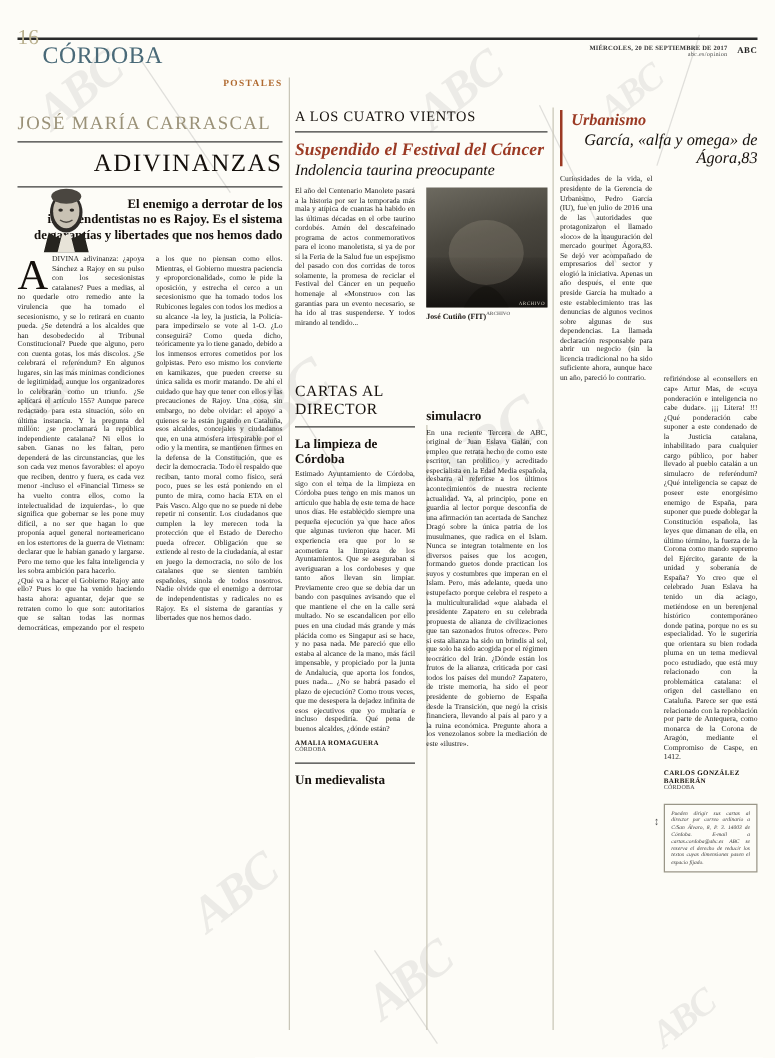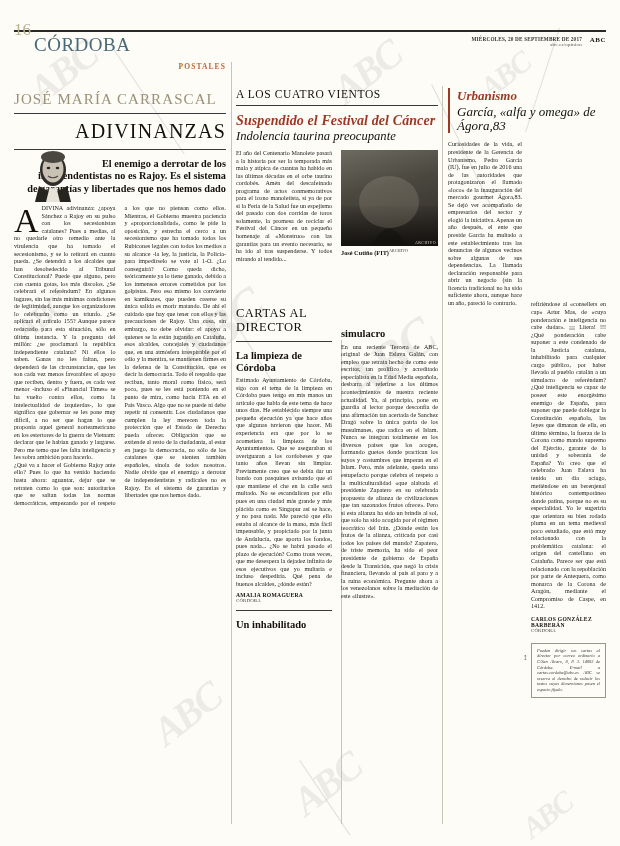--- a/index.html
+++ b/index.html
@@ -156,21 +156,21 @@
   
   #colR { position: absolute; left: 448px; top: 88px; width: 158px; }
   .urb-bar {
     border-left: 2px solid #9b3a24; padding-left: 7px;
   }
   .urb-kicker {
     font-size: 13px; font-style: italic; font-weight: bold; color: #9b3a24;
   }
   .urb-title {
     font-size: 13px; font-style: italic; line-height: 14.2px;
-    color: #15100c; margin-top: 1px;
+    color: #15100c; margin-top: 1px; text-align: right;
   }
   .disclaimer {
     border: 1px solid #9a9688; padding: 4px 5px;
     font-size: 4.4px; line-height: 5.6px; font-style: italic;
     color: #3a3a3a; text-align: justify; margin-top: 10px;
   }
   .bracket {
     position: absolute; left: -8px; bottom: 36px;
     font-size: 9px; color: #555;
   }
@@ -267,21 +267,21 @@
       <div style="width:96px;">
         <div class="cartas-title">CARTAS AL DIRECTOR</div>
         <div class="hr-letter"></div>
         <div class="letter-h">La limpieza de Córdoba</div>
         <p class="bodytext">Estimado Ayuntamiento de Córdoba, sigo con el tema de la limpieza en Córdoba pues tengo en mis manos un artículo que habla de este tema de hace unos días. He establecido siempre una pequeña ejecución ya que hace años que algunas tuvieron que hacer. Mi experiencia era que por lo se acometiera la limpieza de los Ayuntamientos. Que se aseguraban si averiguaran a los cordobeses y que tanto años llevan sin limpiar. Previamente creo que se debía dar un bando con pasquines avisando que el que mantiene el che en la calle será multado. No se escandalicen por ello pues en una ciudad más grande y más plácida como es Singapur así se hace, y no pasa nada. Me pareció que ello estaba al alcance de la mano, más fácil impensable, y propiciado por la junta de Andalucía, que aporta los fondos, pues nada... ¿No se habrá pasado el plazo de ejecución? Como trous veces, que me desespera la dejadez infinita de esos ejecutivos que yo multaría e incluso despediría. Qué pena de buenos alcaldes, ¿dónde están?</p>
         <div class="sig">
           <div class="name">AMALIA ROMAGUERA</div>
           <div class="city">CÓRDOBA</div>
         </div>
         <div class="hr-letter"></div>
-        <div class="letter-h">Un inhabilitado</div>
+        <div class="letter-h">Un medievalista</div>
       </div>
       <div style="width:97px;">
         <div class="letter-h" style="margin-top:21px;">simulacro</div>
         <p class="bodytext">En una reciente Tercera de ABC, original de Juan Eslava Galán, con empleo que retrata hecho de como este escritor, tan prolífico y acreditado especialista en la Edad Media española, desbarra al referirse a los últimos acontecimientos de nuestra reciente actualidad. Ya, al principio, pone en guardia al lector porque desconfía de una afirmación tan acertada de Sanchez Dragó sobre la única patria de los musulmanes, que radica en el Islam. Nunca se integran totalmente en los diversos países que los acogen, formando guetos donde practican los suyos y costumbres que imperan en el Islam. Pero, más adelante, queda uno estupefacto porque celebra el respeto a la multiculturalidad «que alabada el presidente Zapatero en su celebrada propuesta de alianza de civilizaciones que tan sazonados frutos ofrece». Pero si esta alianza ha sido un brindis al sol, que solo ha sido acogida por el régimen teocrático del Irán. ¿Dónde están los frutos de la alianza, criticada por casi todos los países del mundo? Zapatero, de triste memoria, ha sido el peor presidente de gobierno de España desde la Transición, que negó la crisis financiera, llevando al país al paro y a la ruina económica. Pregunte ahora a los venezolanos sobre la mediación de este «ilustre».</p>
       </div>
     </div>
   </div>
 
   <div id="colR">
     <div class="urb-bar">

